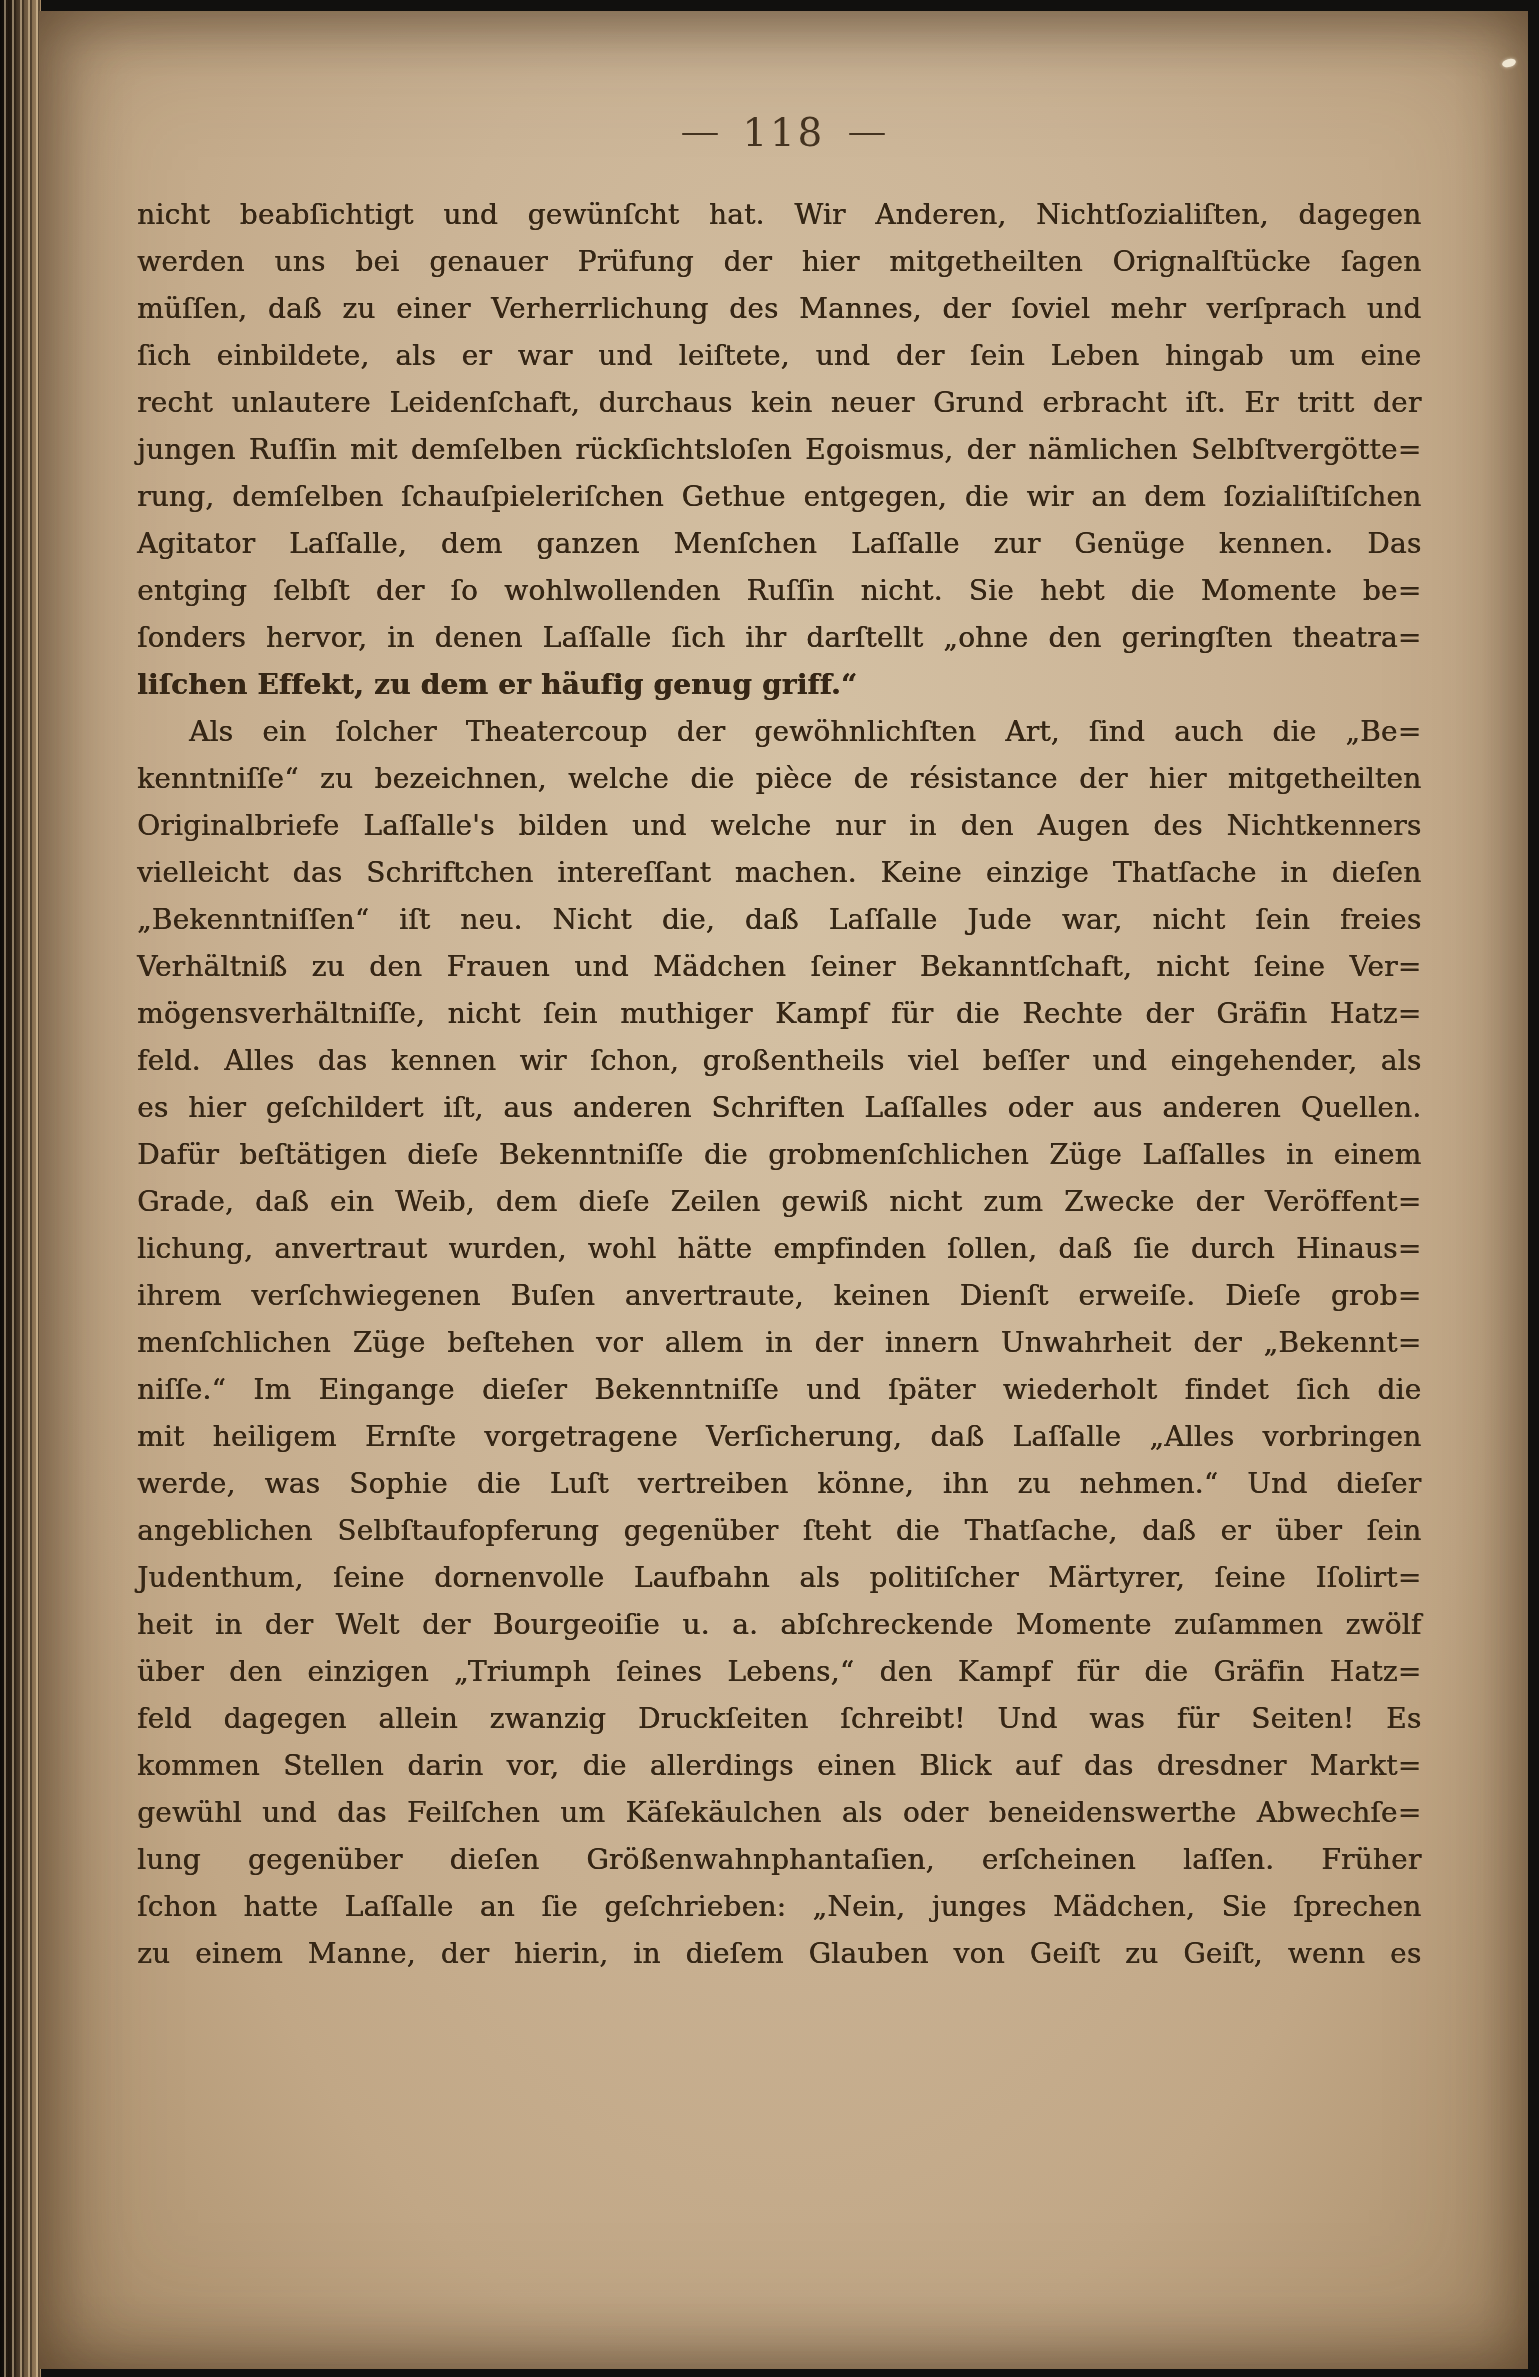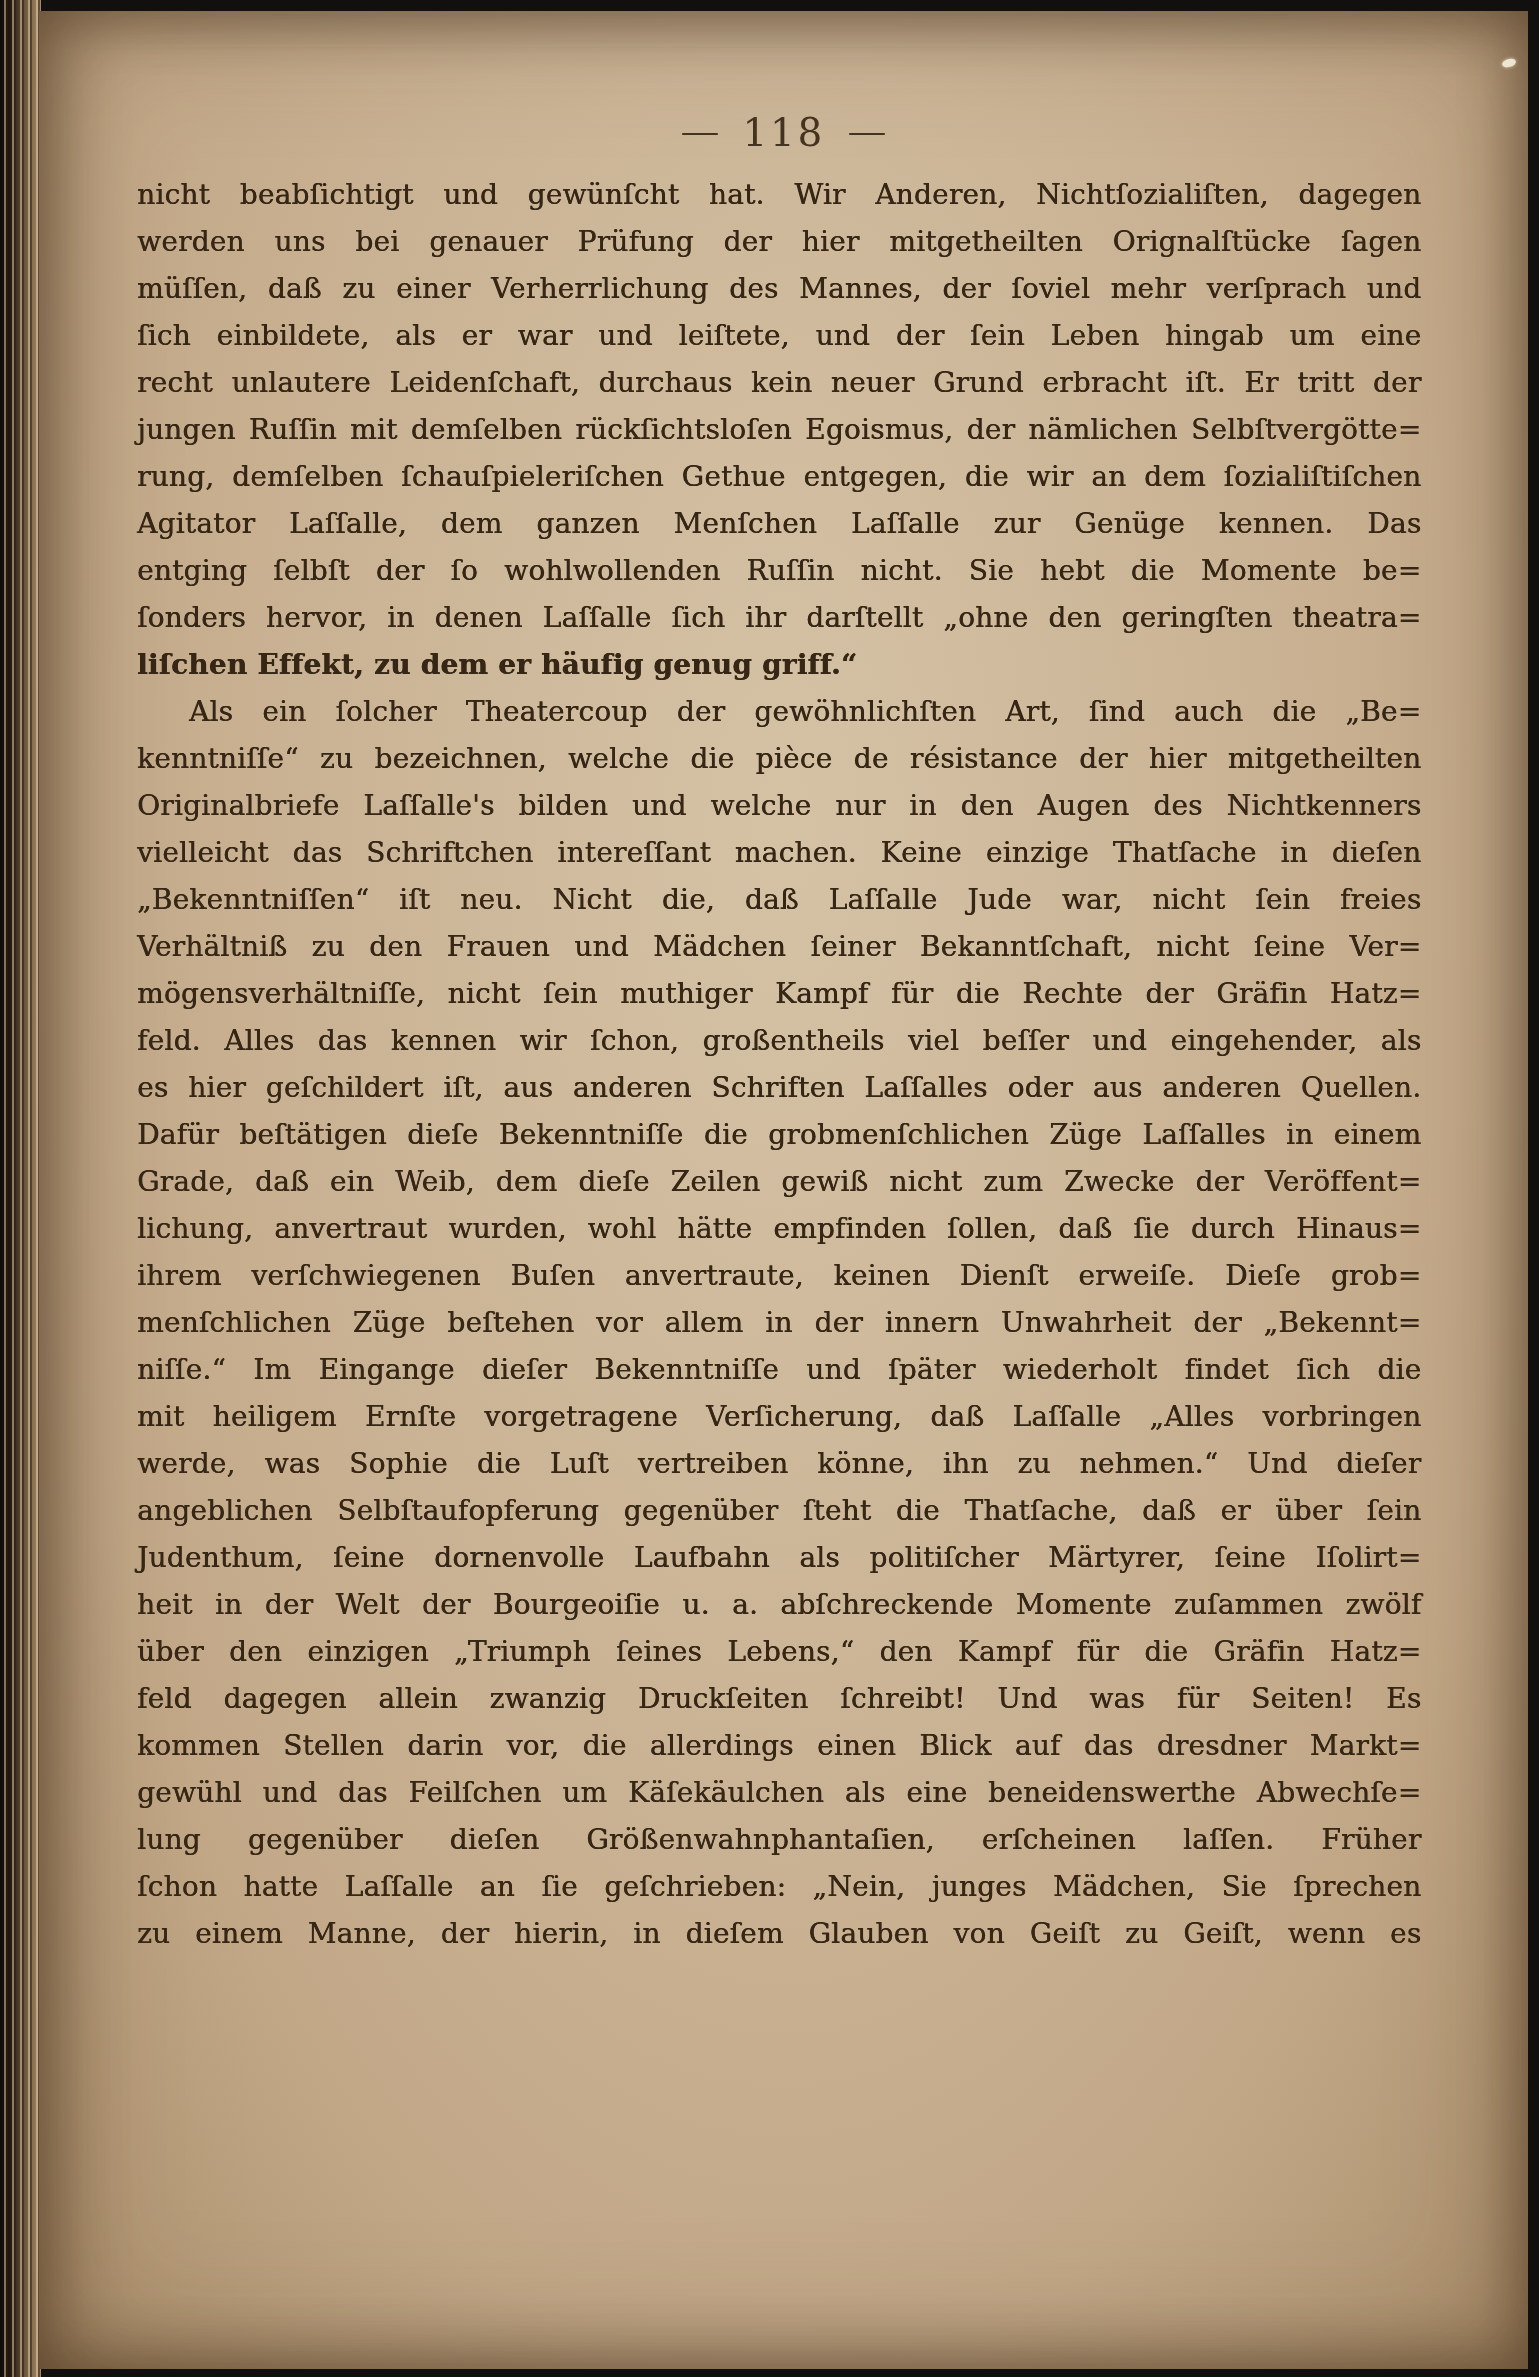--- a/index.html
+++ b/index.html
@@ -36,21 +36,21 @@
   }
 
   .page-header {
     display:flex; justify-content:center; align-items:center;
     gap:27px; margin-top:99px; color:#443320;
   }
   .dash { font-size:30px; line-height:1; transform:scaleX(1.3); }
   .pagenum { font-size:39px; letter-spacing:2.7px; }
 
   .text-block {
-    margin-top:16px;
+    margin-top:36px;
     padding:0 107px 0 98px;
     color:#352615;
   }
   .line {
     font-size:28px;
     line-height:47px;
     white-space:nowrap;
     text-align:justify;
     text-align-last:justify;
     letter-spacing:0.2px;
@@ -111,21 +111,21 @@
           <div class="line">menſchlichen Züge beſtehen vor allem in der innern Unwahrheit der „Bekennt=</div>
           <div class="line">niſſe.“  Im Eingange dieſer Bekenntniſſe und ſpäter wiederholt findet ſich die</div>
           <div class="line">mit heiligem Ernſte vorgetragene Verſicherung, daß Laſſalle „Alles vorbringen</div>
           <div class="line">werde, was Sophie die Luſt vertreiben könne, ihn zu nehmen.“  Und dieſer</div>
           <div class="line">angeblichen Selbſtaufopferung gegenüber ſteht die Thatſache, daß er über ſein</div>
           <div class="line">Judenthum, ſeine dornenvolle Laufbahn als politiſcher Märtyrer, ſeine Iſolirt=</div>
           <div class="line">heit in der Welt der Bourgeoiſie u. a. abſchreckende Momente zuſammen zwölf</div>
           <div class="line">über den einzigen „Triumph ſeines Lebens,“ den Kampf für die Gräfin Hatz=</div>
           <div class="line">feld dagegen allein zwanzig Druckſeiten ſchreibt!  Und was für Seiten!  Es</div>
           <div class="line">kommen Stellen darin vor, die allerdings einen Blick auf das dresdner Markt=</div>
-          <div class="line">gewühl und das Feilſchen um Käſekäulchen als eine beneidenswerthe Abwechſe=</div>
+          <div class="line">gewühl und das Feilſchen um Käſekäulchen als oder beneidenswerthe Abwechſe=</div>
           <div class="line">lung gegenüber dieſen Größenwahnphantaſien, erſcheinen laſſen.   Früher</div>
           <div class="line">ſchon hatte Laſſalle an ſie geſchrieben: „Nein, junges Mädchen, Sie ſprechen</div>
           <div class="line">zu einem Manne, der hierin, in dieſem Glauben von Geiſt zu Geiſt, wenn es</div>
         </div>
       </main>
   </div>
 
   <div class="speck"></div>
 </div>
 

